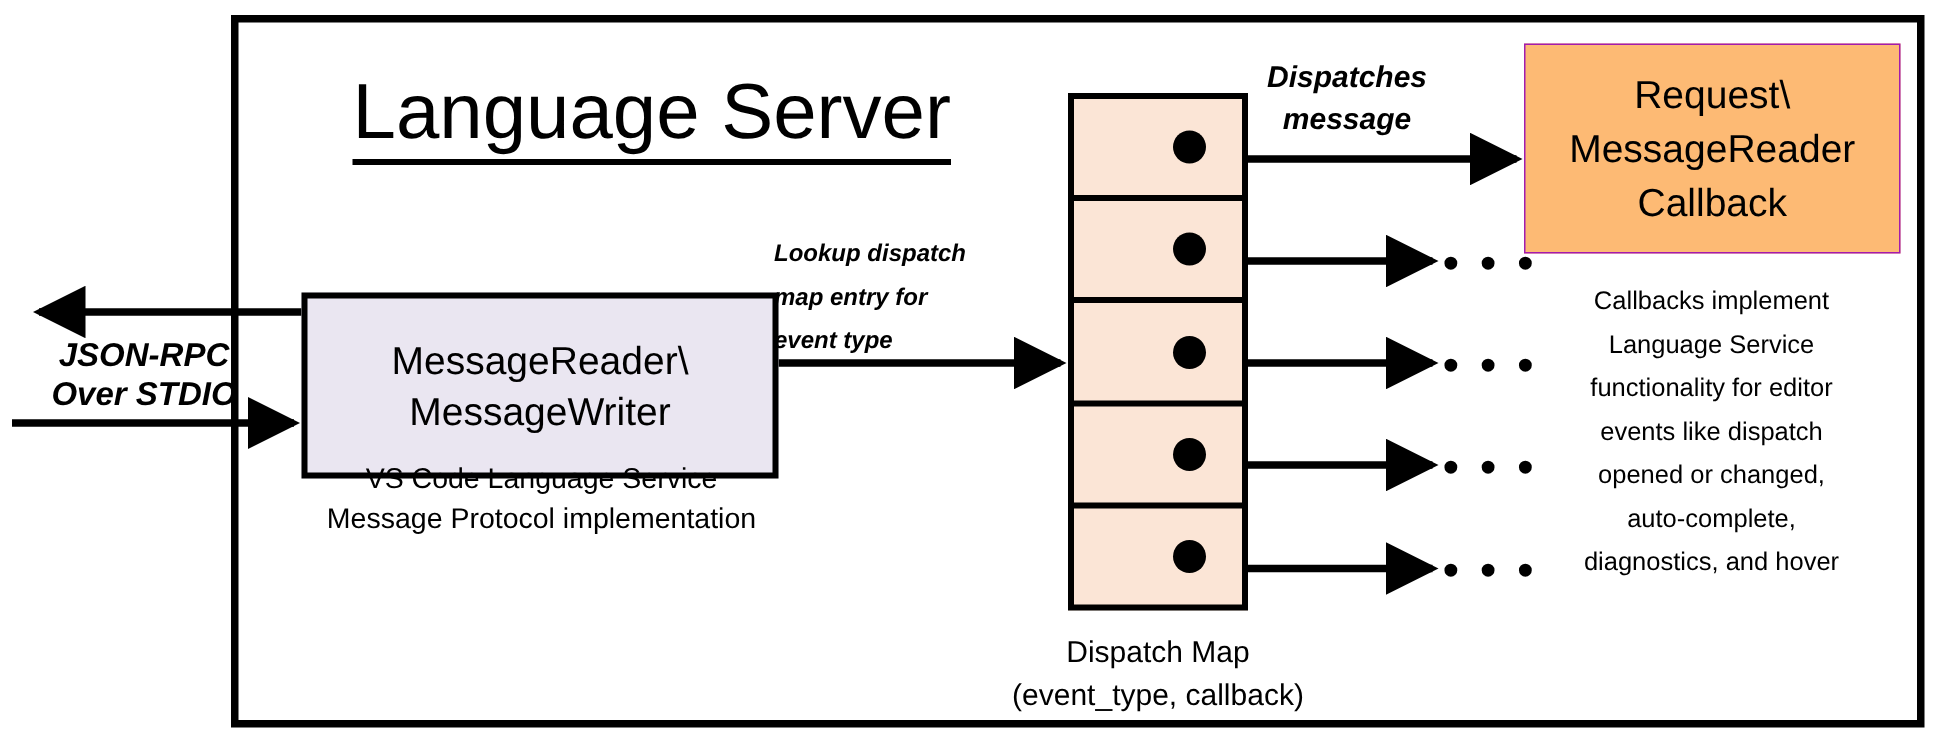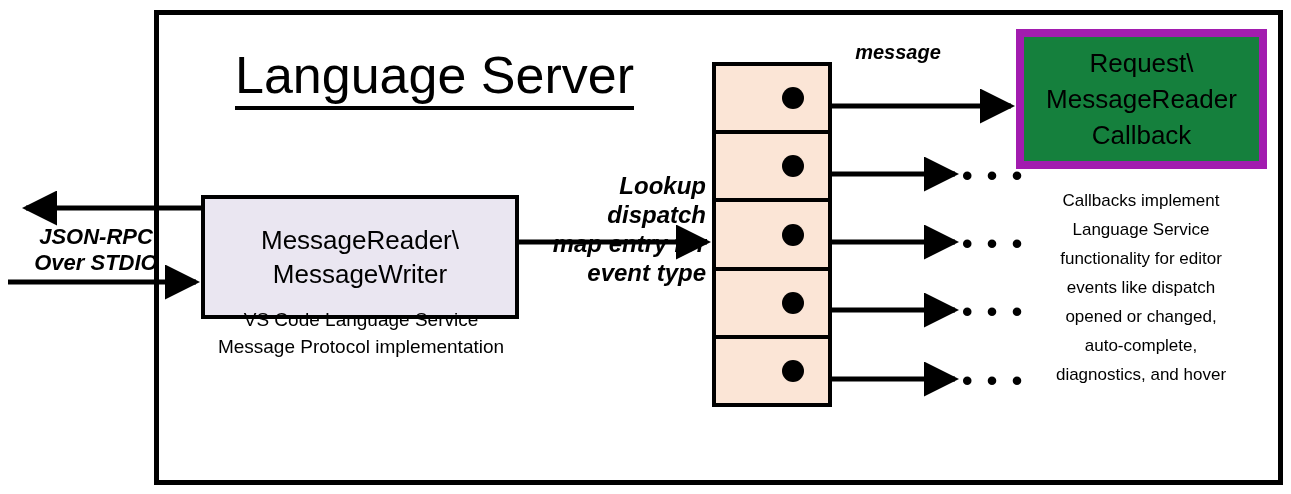--- a/index.html
+++ b/index.html
@@ -83,26 +83,25 @@
     text-align: center;
     font-style: italic;
     font-weight: bold;
   }
 
   
   #lookup-label {
     left: 516px;
     top: 155px;
     width: 190px;
-    font-size: 24px;
+    font-size: 16px;
     line-height: 29px;
-    text-align: right;
+    text-align: left;
     font-style: italic;
     font-weight: bold;
-    margin-top: 16px;
   }
 
   
   #dispatch-msg-label {
     left: 833px;
     top: 38px;
     width: 130px;
     font-size: 20px;
     line-height: 28px;
     text-align: center;
@@ -147,22 +146,22 @@
     line-height: 29px;
     text-align: center;
   }
 
   
   #callback-box {
     left: 1016px;
     top: 29px;
     width: 251px;
     height: 140px;
-    background: #15803d;
-    border: 8px solid #a21caf;
+    background: #fdba74;
+    border: 1px solid #a21caf;
     box-sizing: border-box;
     display: flex;
     align-items: center;
     justify-content: center;
   }
   #callback-box .box-label {
     font-size: 26px;
     line-height: 36px;
     text-align: center;
   }
@@ -261,39 +260,44 @@
     <div>Message Protocol implementation</div>
   </div>
 
   <div class="abs" id="lookup-label">
     <div>Lookup dispatch</div>
     <div>map entry for</div>
     <div>event type</div>
   </div>
 
   <div class="abs" id="dispatch-msg-label">
+    <div>Dispatches</div>
     <div>message</div>
   </div>
 
   <div class="abs" id="dispatch-map">
     <div class="map-row">
       <span class="map-dot"></span>
     </div>
     <div class="map-row">
       <span class="map-dot"></span>
     </div>
     <div class="map-row">
       <span class="map-dot"></span>
     </div>
     <div class="map-row">
       <span class="map-dot"></span>
     </div>
     <div class="map-row">
       <span class="map-dot"></span>
     </div>
+  </div>
+  <div class="abs" id="dispatch-map-caption">
+    <div>Dispatch Map</div>
+    <div>(event_type, callback)</div>
   </div>
 
   <span class="ellipsis" style="left:962px; top:166px;">• • •</span>
   <span class="ellipsis" style="left:962px; top:234px;">• • •</span>
   <span class="ellipsis" style="left:962px; top:302px;">• • •</span>
   <span class="ellipsis" style="left:962px; top:371px;">• • •</span>
 
   <div class="abs" id="callback-box">
     <div class="box-label">
       <div>Request\</div>

